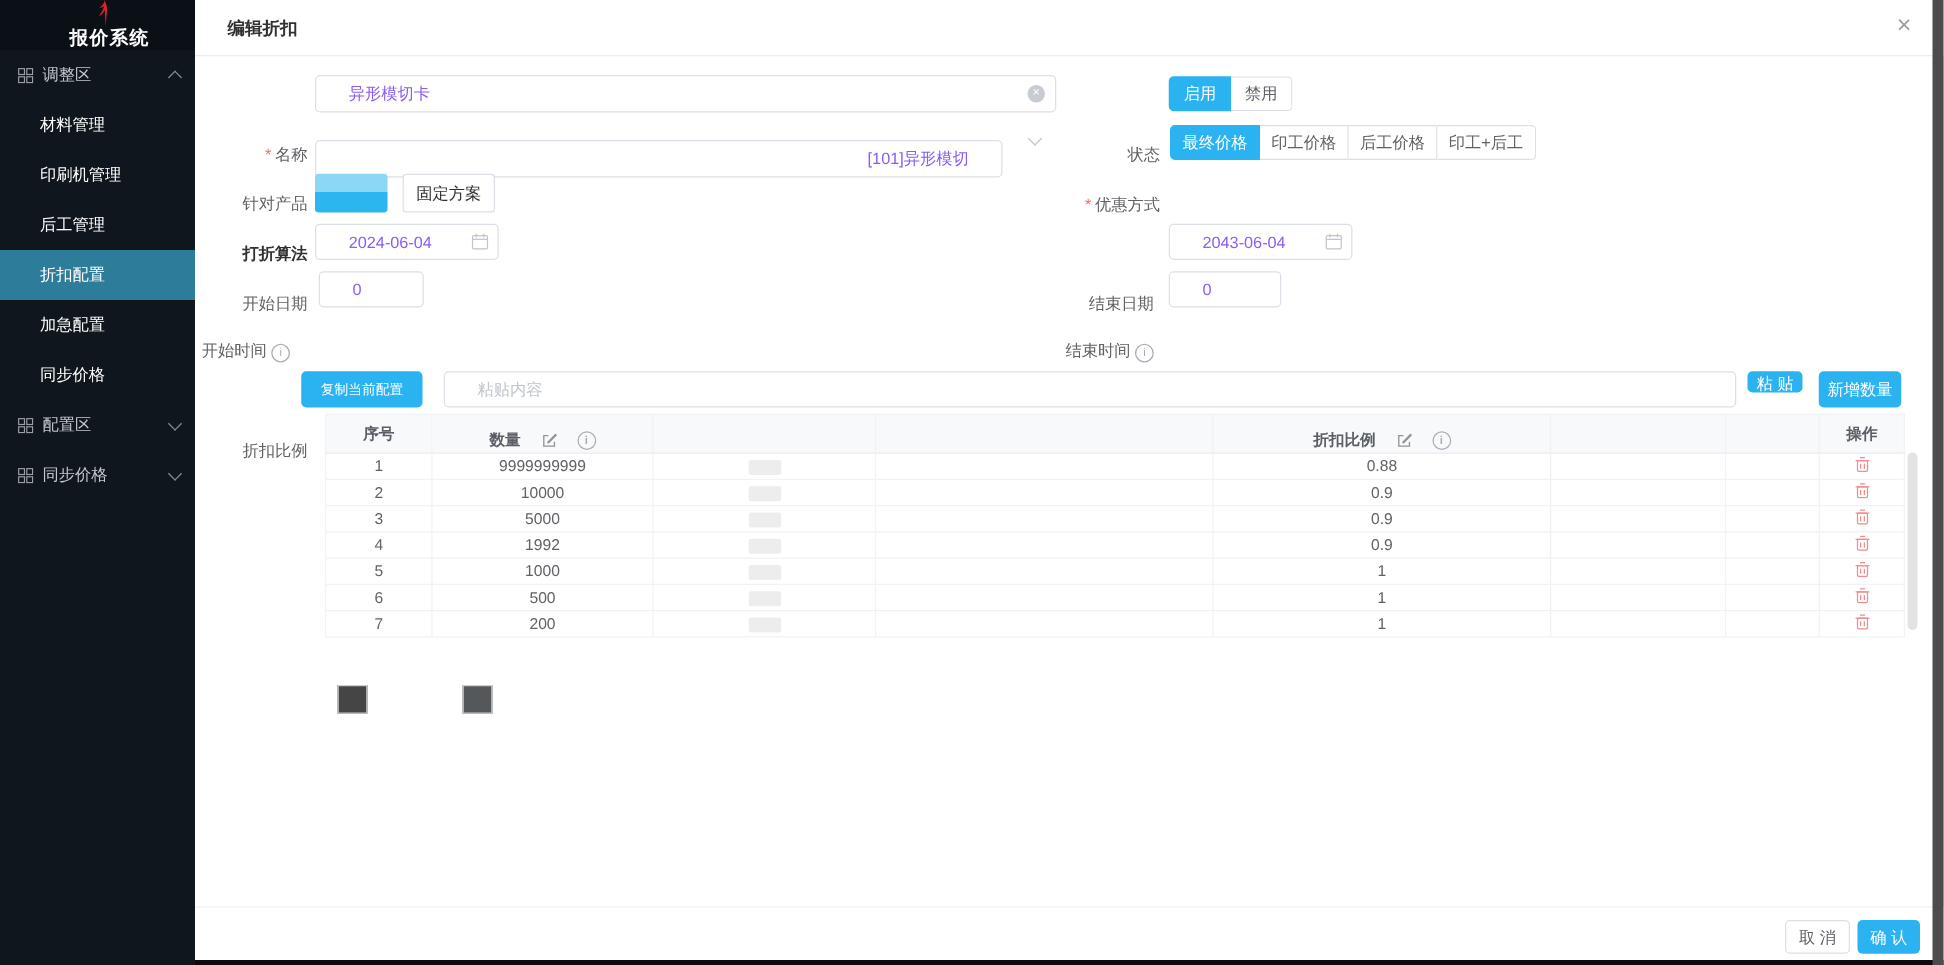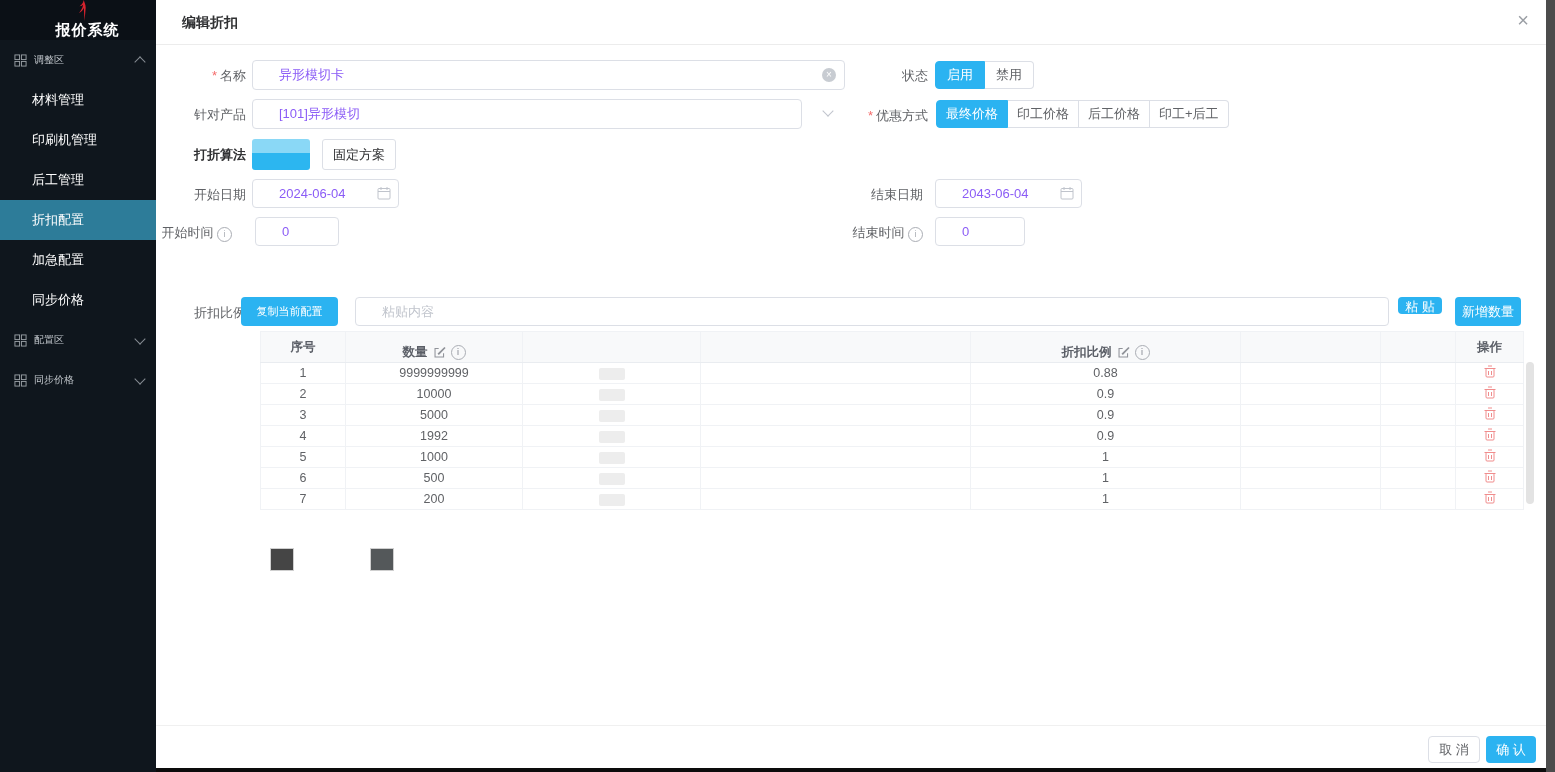--- a/index.html
+++ b/index.html
@@ -2,33 +2,33 @@
 <html><head>
 <meta charset="utf-8">
 <style>
   html,body{margin:0;padding:0;background:#222;}
   .stage{position:relative;width:1555px;height:772px;background:#fff;overflow:hidden;
          font-family:"Liberation Sans","DejaVu Sans",sans-serif;color:#606266;}
   
   .sidebar{position:absolute;left:0;top:0;width:156px;height:100%;background:#0f161d;z-index:5;}
   .logo{height:40px;display:flex;align-items:center;padding-left:10px;background:#0b1016;flex-direction:column;}
   .logo-title{color:#fff;font-size:15px;font-weight:bold;margin-left:9px;letter-spacing:1px;}
-  .group{height:40px;display:flex;align-items:center;padding:0 12px 0 14px;color:#c3c8cd;font-size:10px;cursor:pointer;}
+  .group{height:40px;display:flex;align-items:center;padding:0 12px 0 14px;color:#c3c8cd;font-size:13px;cursor:pointer;}
   .group .glabel{margin-left:7px;flex:1;}
   .chev{width:7px;height:7px;border-right:1.5px solid #868c93;border-bottom:1.5px solid #868c93;display:inline-block;}
   .chev.up{transform:rotate(-135deg);margin-top:4px;}
   .chev.down{transform:rotate(45deg);margin-bottom:3px;}
   .sub{height:40px;display:flex;align-items:center;padding-left:32px;color:#ffffff;font-size:13px;cursor:pointer;}
   .sub.active{background:#2d7c99;color:#fff;}
   
   .main{position:absolute;left:156px;top:0;right:0;bottom:0;background:#fff;}
   .dlg-header{position:absolute;left:0;top:0;right:0;height:44px;border-bottom:1px solid #ececec;background:#fff;}
   .dlg-title{position:absolute;left:26px;top:14px;font-size:14px;color:#303133;font-weight:600;}
   .close{position:absolute;right:26px;top:10px;font-size:20px;color:#9a9ea4;cursor:pointer;line-height:20px;}
-  .lbl{position:absolute;font-size:13px;color:#606266;text-align:right;white-space:nowrap;}
+  .lbl{position:absolute;font-size:13px;color:#606266;text-align:right;white-space:nowrap;margin-top:48px;}
   .lbl .star{color:#f56c6c;margin-right:3px;}
   .inp{position:absolute;border:1px solid #dcdfe6;border-radius:4px;font-size:13px;color:#8b5cf6;
        padding:0 26px;box-sizing:border-box;font-family:inherit;background:#fff;outline:none;}
   .inp::placeholder{color:#c0c4cc;}
   .icon-abs{position:absolute;display:inline-flex;align-items:center;}
   .clear-ic{width:14px;height:14px;border-radius:50%;background:#c8ccd2;color:#fff;font-size:10px;
             line-height:14px;text-align:center;cursor:pointer;}
   .seg-group{position:absolute;display:flex;}
   .seg{height:28px;border:1px solid #dcdfe6;background:#fff;color:#606266;font-size:13px;
        font-family:inherit;padding:0 11px;cursor:pointer;border-left-width:0;}
@@ -43,21 +43,21 @@
   .info-i{display:inline-block;width:13px;height:13px;border:1px solid #aaadb4;border-radius:50%;
           color:#aaadb4;font-size:9px;line-height:13px;text-align:center;font-style:normal;flex:none;}
   .btn-primary{position:absolute;background:#2bb3f1;border:none;border-radius:4px;color:#fff;
                font-size:13px;font-family:inherit;cursor:pointer;}
   
   .qtable{position:absolute;left:104px;top:331px;border-collapse:collapse;table-layout:fixed;
           width:1263px;font-size:12.5px;color:#606266;}
   .qtable th,.qtable td{border:1px solid #f0f2f5;text-align:center;padding:0;overflow:hidden;}
   .qtable thead th{height:30px;background:#f8f9fa;font-weight:600;color:#5a5e66;border-bottom:1px solid #e9ecf0;}
   .qtable tbody td{height:20px;}
-  .th-flex{display:inline-flex;align-items:center;gap:5px;justify-content:center;margin-top:11px;}
+  .th-flex{display:inline-flex;align-items:center;gap:16px;justify-content:center;margin-top:11px;}
   .skel{display:inline-block;width:26px;height:12px;background:#ededed;border-radius:2px;vertical-align:middle;}
   .trash{display:inline-flex;cursor:pointer;}
   .scroll-thumb{position:absolute;left:1370px;top:362px;width:8px;height:142px;background:#e3e3e3;border-radius:4px;cursor:pointer;}
   .sq{position:absolute;top:548px;width:22px;height:21px;border:1px solid #cfcfcf;}
   
   .footer{position:absolute;left:0;right:0;top:725px;height:43px;border-top:1px solid #f0f0f0;background:#fff;}
   .btn-cancel{position:absolute;left:1272px;top:10px;width:52px;height:27px;background:#fff;
               border:1px solid #dcdfe6;border-radius:4px;color:#606266;font-size:13px;font-family:inherit;cursor:pointer;}
   .btn-confirm{position:absolute;left:1330px;top:10px;width:50px;height:27px;background:#2bb3f1;border:none;
                border-radius:4px;color:#fff;font-size:13px;font-family:inherit;cursor:pointer;}
@@ -145,21 +145,21 @@
         <span class="clear-ic">×</span>
       </span>
 
     <div class="lbl" style="left:692px;width:80px;top:67px;"><span>状态</span></div>
     <div class="seg-group" style="left:779px;top:61px;">
         <button class="seg sel">启用</button>
         <button class="seg">禁用</button>
       </div>
 
     <div class="lbl" style="left:0;width:90px;top:106px;"><span>针对产品</span></div>
-    <input class="inp" style="left: 96px; top: 99px; width: 550px; height: 30px;" readonly="" value="[101]异形模切">
+    <input class="inp" style="left: 96px; top: 112px; width: 550px; height: 30px; text-align: right;" readonly="" value="[101]异形模切">
     <span class="icon-abs" style="left:668px;top:107px;">
         <span class="chev down" style="border-color:#c0c4cc;"></span>
       </span>
 
     <div class="lbl" style="left:652px;width:120px;top:107px;"><span class="star">*</span><span>优惠方式</span></div>
     <div class="seg-group seg-promo" style="left:780px;top:100px;">
         <button class="seg sel">最终价格</button>
         <button class="seg">印工价格</button>
         <button class="seg">后工价格</button>
         <button class="seg">印工+后工</button>

